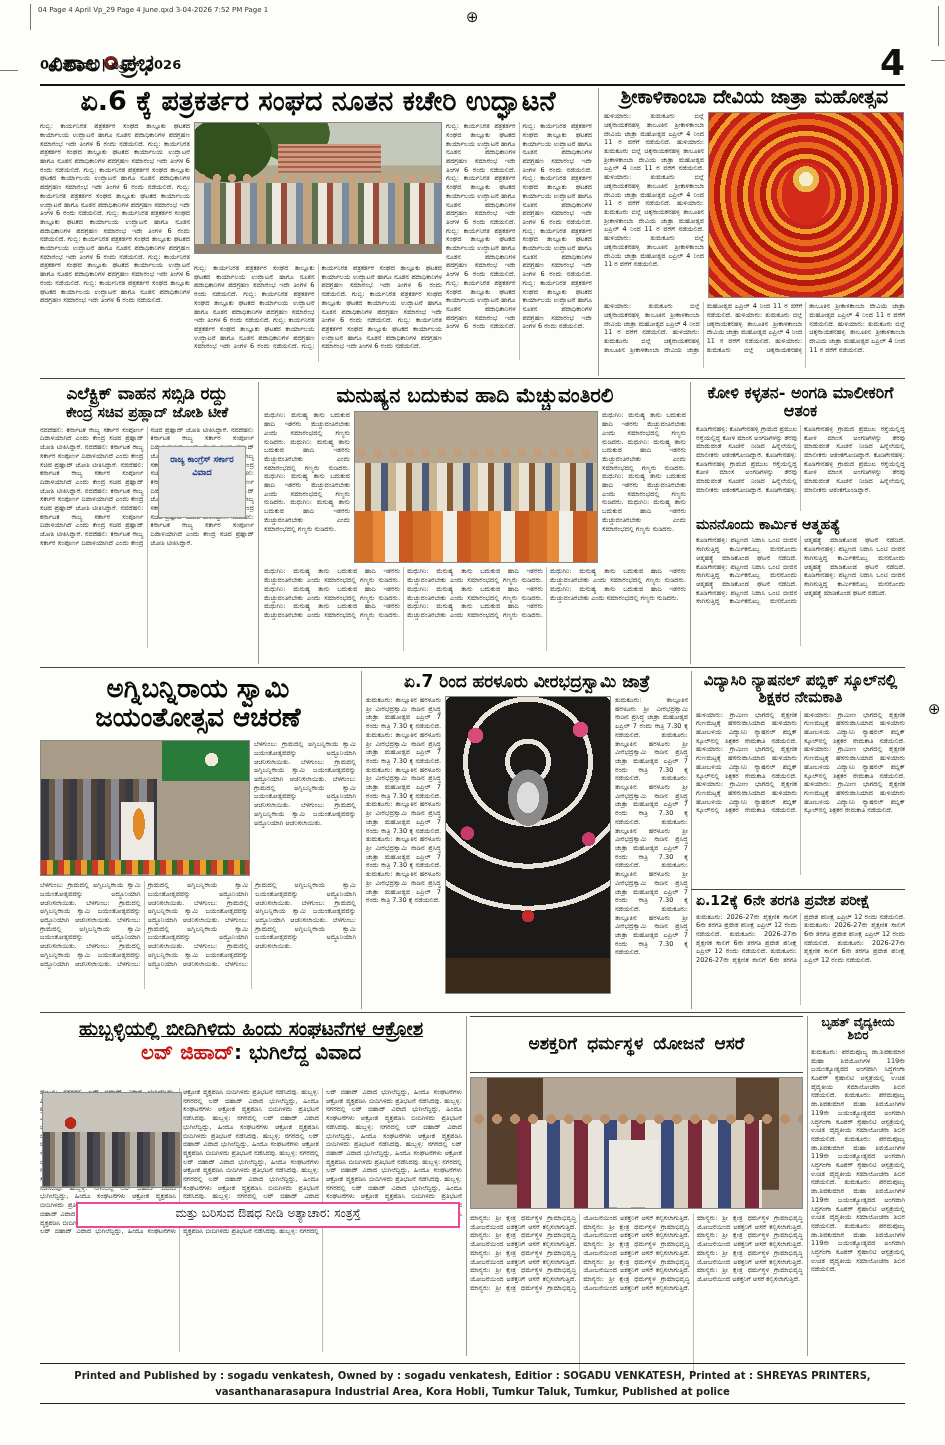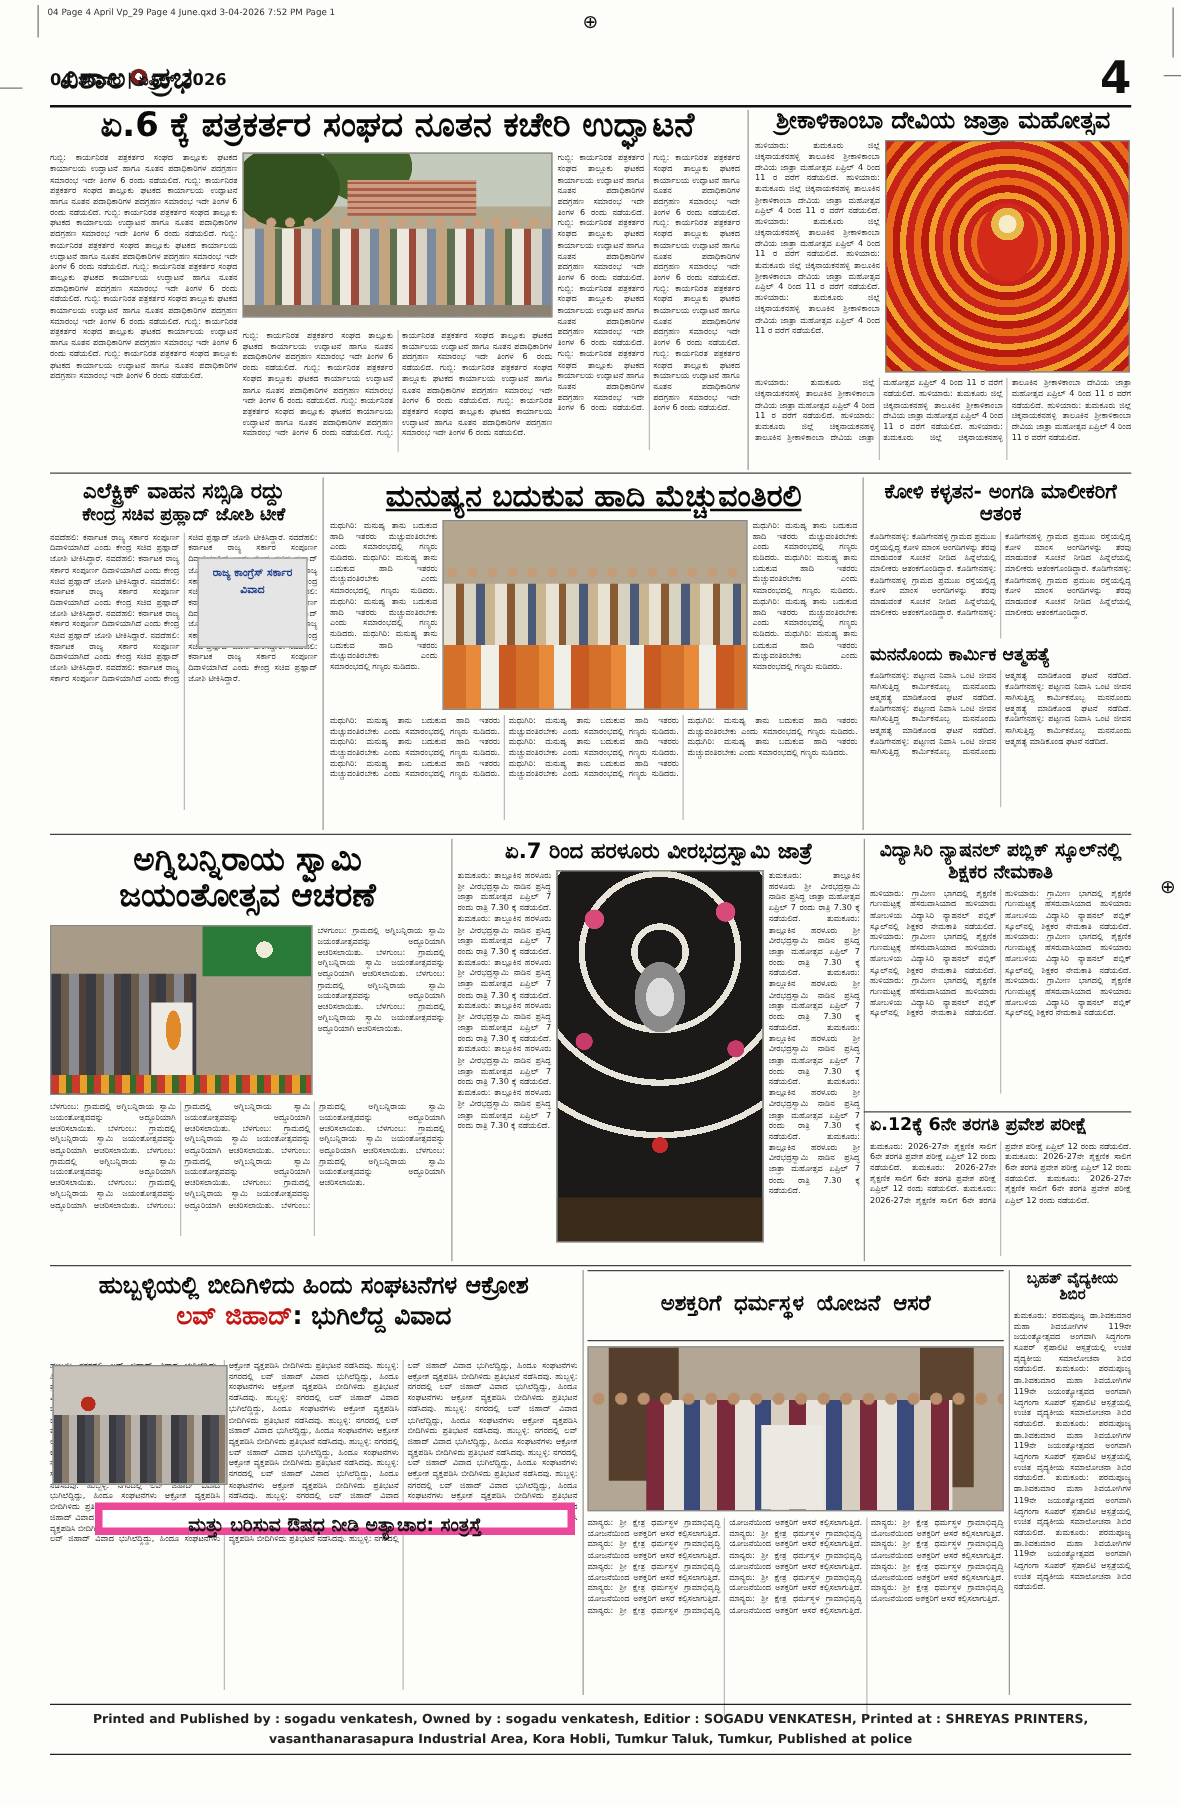--- a/index.html
+++ b/index.html
@@ -20,22 +20,22 @@
   .hr{position:absolute;background:#444;height:1px;}
   .vr{position:absolute;background:#999;width:1px;}
   .art{position:absolute;}
   .hl{font-weight:bold;text-align:center;color:#0a0a0a;line-height:1.12;}
   .body{font-size:6.5px;line-height:1.34;text-align:justify;color:#1a1a1a;overflow:hidden;
         column-gap:7px;column-rule:1px solid #bbb;word-break:break-word;}
   .row{display:flex;gap:4px;}
   .ph{background-color:#b9b2a4;border:1px solid #888;box-sizing:border-box;flex:none;}
   .inset-box{position:absolute;background:#e5e5e5;border:1px solid #999;color:#1a3a8a;
              font-size:8.5px;font-weight:bold;text-align:center;line-height:1.5;padding:6px 3px;box-sizing:border-box;}
-  .boxhead{position:absolute;background:#fff;border:6px solid #ec4899;font-weight:bold;text-align:center;
-           font-size:15px;line-height:1.6;box-sizing:border-box;}
+  .boxhead{position:absolute;background:#fff;border:2px solid #ec4899;font-weight:normal;text-align:center;
+           font-size:12px;line-height:1.6;box-sizing:border-box;}
   .red{color:#c41414;}
   .footer{position:absolute;left:40px;top:1363px;width:865px;border-top:1.5px solid #222;border-bottom:1.5px solid #222;
           text-align:center;font-size:10px;font-weight:bold;color:#222;padding:4px 6px;box-sizing:border-box;line-height:1.55;}
   
   #ph-a1{background-image:
      radial-gradient(circle 4px at 7px 5px,#caa07e 95%,transparent),
      linear-gradient(#8d8271,#8d8271),
      repeating-linear-gradient(90deg,#d8d2c4 0 9px,#7a8ba0 9px 16px,#c2a57e 16px 25px,#5f7050 25px 31px,#ece8de 31px 40px,#9a4b3a 40px 46px),
      repeating-linear-gradient(0deg,#a8604a 0 2px,#cf9b80 2px 5px),
      radial-gradient(ellipse 70px 55px at 14% 20%,#33511f 0 60%,transparent 61%),
@@ -161,21 +161,21 @@
   </article>
 
   <article class="art" style="left:40px;top:384px;width:214px;height:278px;">
     <h2 class="hl" style="font-size:17px;margin:0;">ಎಲೆಕ್ಟ್ರಿಕ್ ವಾಹನ ಸಬ್ಸಿಡಿ ರದ್ದು</h2>
     <h3 class="hl" style="font-size:14px;margin:2px 0 5px 0;">ಕೇಂದ್ರ ಸಚಿವ ಪ್ರಹ್ಲಾದ್ ಜೋಶಿ ಟೀಕೆ</h3>
     <div class="body" style="width:214px;height:222px;column-count:2;">ನವದೆಹಲಿ: ಕರ್ನಾಟಕ ರಾಜ್ಯ ಸರ್ಕಾರ ಸಂಪೂರ್ಣ ದಿವಾಳಿಯಾಗಿದೆ ಎಂದು ಕೇಂದ್ರ ಸಚಿವ ಪ್ರಹ್ಲಾದ್ ಜೋಶಿ ಟೀಕಿಸಿದ್ದಾರೆ. ನವದೆಹಲಿ: ಕರ್ನಾಟಕ ರಾಜ್ಯ ಸರ್ಕಾರ ಸಂಪೂರ್ಣ ದಿವಾಳಿಯಾಗಿದೆ ಎಂದು ಕೇಂದ್ರ ಸಚಿವ ಪ್ರಹ್ಲಾದ್ ಜೋಶಿ ಟೀಕಿಸಿದ್ದಾರೆ. ನವದೆಹಲಿ: ಕರ್ನಾಟಕ ರಾಜ್ಯ ಸರ್ಕಾರ ಸಂಪೂರ್ಣ ದಿವಾಳಿಯಾಗಿದೆ ಎಂದು ಕೇಂದ್ರ ಸಚಿವ ಪ್ರಹ್ಲಾದ್ ಜೋಶಿ ಟೀಕಿಸಿದ್ದಾರೆ. ನವದೆಹಲಿ: ಕರ್ನಾಟಕ ರಾಜ್ಯ ಸರ್ಕಾರ ಸಂಪೂರ್ಣ ದಿವಾಳಿಯಾಗಿದೆ ಎಂದು ಕೇಂದ್ರ ಸಚಿವ ಪ್ರಹ್ಲಾದ್ ಜೋಶಿ ಟೀಕಿಸಿದ್ದಾರೆ. ನವದೆಹಲಿ: ಕರ್ನಾಟಕ ರಾಜ್ಯ ಸರ್ಕಾರ ಸಂಪೂರ್ಣ ದಿವಾಳಿಯಾಗಿದೆ ಎಂದು ಕೇಂದ್ರ ಸಚಿವ ಪ್ರಹ್ಲಾದ್ ಜೋಶಿ ಟೀಕಿಸಿದ್ದಾರೆ. ನವದೆಹಲಿ: ಕರ್ನಾಟಕ ರಾಜ್ಯ ಸರ್ಕಾರ ಸಂಪೂರ್ಣ ದಿವಾಳಿಯಾಗಿದೆ ಎಂದು ಕೇಂದ್ರ ಸಚಿವ ಪ್ರಹ್ಲಾದ್ ಜೋಶಿ ಟೀಕಿಸಿದ್ದಾರೆ. ನವದೆಹಲಿ: ಕರ್ನಾಟಕ ರಾಜ್ಯ ಸರ್ಕಾರ ಸಂಪೂರ್ಣ ದಿವಾಳಿಯಾಗಿದೆ ಎಂದು ಕೇಂದ್ರ ಸಚಿವ ಪ್ರಹ್ಲಾದ್ ಜೋಶಿ ಟೀಕಿಸಿದ್ದಾರೆ. ನವದೆಹಲಿ: ಕರ್ನಾಟಕ ರಾಜ್ಯ ಸರ್ಕಾರ ಸಂಪೂರ್ಣ ದಿವಾಳಿಯಾಗಿದೆ ಎಂದು ಕೇಂದ್ರ ಸಚಿವ ಪ್ರಹ್ಲಾದ್ ಜೋಶಿ ಟೀಕಿಸಿದ್ದಾರೆ. ನವದೆಹಲಿ: ಕರ್ನಾಟಕ ರಾಜ್ಯ ಸರ್ಕಾರ ಸಂಪೂರ್ಣ ದಿವಾಳಿಯಾಗಿದೆ ಎಂದು ಕೇಂದ್ರ ಸಚಿವ ಪ್ರಹ್ಲಾದ್ ಜೋಶಿ ಟೀಕಿಸಿದ್ದಾರೆ. ನವದೆಹಲಿ: ಕರ್ನಾಟಕ ರಾಜ್ಯ ಸರ್ಕಾರ ಸಂಪೂರ್ಣ ದಿವಾಳಿಯಾಗಿದೆ ಎಂದು ಕೇಂದ್ರ ಸಚಿವ ಪ್ರಹ್ಲಾದ್ ಜೋಶಿ ಟೀಕಿಸಿದ್ದಾರೆ. ನವದೆಹಲಿ: ಕರ್ನಾಟಕ ರಾಜ್ಯ ಸರ್ಕಾರ ಸಂಪೂರ್ಣ ದಿವಾಳಿಯಾಗಿದೆ ಎಂದು ಕೇಂದ್ರ ಸಚಿವ ಪ್ರಹ್ಲಾದ್ ಜೋಶಿ ಟೀಕಿಸಿದ್ದಾರೆ.</div>
     <div class="inset-box" style="left:118px;top:62px;width:88px;height:72px;">ರಾಜ್ಯ ಕಾಂಗ್ರೆಸ್ ಸರ್ಕಾರ ವಿವಾದ</div>
   </article>
 
   <article class="art" style="left:264px;top:384px;width:422px;height:278px;">
-    <h2 class="hl" style="font-size:24px;margin:0 0 5px 0;text-decoration:underline;">ಮನುಷ್ಯನ ಬದುಕುವ ಹಾದಿ ಮೆಚ್ಚುವಂತಿರಲಿ</h2>
+    <h2 class="hl" style="font-size:20px;margin:0 0 5px 0;">ಮನುಷ್ಯನ ಬದುಕುವ ಹಾದಿ ಮೆಚ್ಚುವಂತಿರಲಿ</h2>
     <div class="row">
       <div class="body" style="width:86px;height:152px;">ಮಧುಗಿರಿ: ಮನುಷ್ಯ ತಾನು ಬದುಕುವ ಹಾದಿ ಇತರರು ಮೆಚ್ಚುವಂತಿರಬೇಕು ಎಂದು ಸಮಾರಂಭದಲ್ಲಿ ಗಣ್ಯರು ನುಡಿದರು. ಮಧುಗಿರಿ: ಮನುಷ್ಯ ತಾನು ಬದುಕುವ ಹಾದಿ ಇತರರು ಮೆಚ್ಚುವಂತಿರಬೇಕು ಎಂದು ಸಮಾರಂಭದಲ್ಲಿ ಗಣ್ಯರು ನುಡಿದರು. ಮಧುಗಿರಿ: ಮನುಷ್ಯ ತಾನು ಬದುಕುವ ಹಾದಿ ಇತರರು ಮೆಚ್ಚುವಂತಿರಬೇಕು ಎಂದು ಸಮಾರಂಭದಲ್ಲಿ ಗಣ್ಯರು ನುಡಿದರು. ಮಧುಗಿರಿ: ಮನುಷ್ಯ ತಾನು ಬದುಕುವ ಹಾದಿ ಇತರರು ಮೆಚ್ಚುವಂತಿರಬೇಕು ಎಂದು ಸಮಾರಂಭದಲ್ಲಿ ಗಣ್ಯರು ನುಡಿದರು.</div>
       <div class="ph" id="ph-a4" style="width:244px;height:152px;"></div>
       <div class="body" style="width:84px;height:152px;">ಮಧುಗಿರಿ: ಮನುಷ್ಯ ತಾನು ಬದುಕುವ ಹಾದಿ ಇತರರು ಮೆಚ್ಚುವಂತಿರಬೇಕು ಎಂದು ಸಮಾರಂಭದಲ್ಲಿ ಗಣ್ಯರು ನುಡಿದರು. ಮಧುಗಿರಿ: ಮನುಷ್ಯ ತಾನು ಬದುಕುವ ಹಾದಿ ಇತರರು ಮೆಚ್ಚುವಂತಿರಬೇಕು ಎಂದು ಸಮಾರಂಭದಲ್ಲಿ ಗಣ್ಯರು ನುಡಿದರು. ಮಧುಗಿರಿ: ಮನುಷ್ಯ ತಾನು ಬದುಕುವ ಹಾದಿ ಇತರರು ಮೆಚ್ಚುವಂತಿರಬೇಕು ಎಂದು ಸಮಾರಂಭದಲ್ಲಿ ಗಣ್ಯರು ನುಡಿದರು. ಮಧುಗಿರಿ: ಮನುಷ್ಯ ತಾನು ಬದುಕುವ ಹಾದಿ ಇತರರು ಮೆಚ್ಚುವಂತಿರಬೇಕು ಎಂದು ಸಮಾರಂಭದಲ್ಲಿ ಗಣ್ಯರು ನುಡಿದರು.</div>
     </div>
     <div class="body" style="margin-top:4px;width:422px;height:84px;column-count:3;">ಮಧುಗಿರಿ: ಮನುಷ್ಯ ತಾನು ಬದುಕುವ ಹಾದಿ ಇತರರು ಮೆಚ್ಚುವಂತಿರಬೇಕು ಎಂದು ಸಮಾರಂಭದಲ್ಲಿ ಗಣ್ಯರು ನುಡಿದರು. ಮಧುಗಿರಿ: ಮನುಷ್ಯ ತಾನು ಬದುಕುವ ಹಾದಿ ಇತರರು ಮೆಚ್ಚುವಂತಿರಬೇಕು ಎಂದು ಸಮಾರಂಭದಲ್ಲಿ ಗಣ್ಯರು ನುಡಿದರು. ಮಧುಗಿರಿ: ಮನುಷ್ಯ ತಾನು ಬದುಕುವ ಹಾದಿ ಇತರರು ಮೆಚ್ಚುವಂತಿರಬೇಕು ಎಂದು ಸಮಾರಂಭದಲ್ಲಿ ಗಣ್ಯರು ನುಡಿದರು. ಮಧುಗಿರಿ: ಮನುಷ್ಯ ತಾನು ಬದುಕುವ ಹಾದಿ ಇತರರು ಮೆಚ್ಚುವಂತಿರಬೇಕು ಎಂದು ಸಮಾರಂಭದಲ್ಲಿ ಗಣ್ಯರು ನುಡಿದರು. ಮಧುಗಿರಿ: ಮನುಷ್ಯ ತಾನು ಬದುಕುವ ಹಾದಿ ಇತರರು ಮೆಚ್ಚುವಂತಿರಬೇಕು ಎಂದು ಸಮಾರಂಭದಲ್ಲಿ ಗಣ್ಯರು ನುಡಿದರು. ಮಧುಗಿರಿ: ಮನುಷ್ಯ ತಾನು ಬದುಕುವ ಹಾದಿ ಇತರರು ಮೆಚ್ಚುವಂತಿರಬೇಕು ಎಂದು ಸಮಾರಂಭದಲ್ಲಿ ಗಣ್ಯರು ನುಡಿದರು. ಮಧುಗಿರಿ: ಮನುಷ್ಯ ತಾನು ಬದುಕುವ ಹಾದಿ ಇತರರು ಮೆಚ್ಚುವಂತಿರಬೇಕು ಎಂದು ಸಮಾರಂಭದಲ್ಲಿ ಗಣ್ಯರು ನುಡಿದರು. ಮಧುಗಿರಿ: ಮನುಷ್ಯ ತಾನು ಬದುಕುವ ಹಾದಿ ಇತರರು ಮೆಚ್ಚುವಂತಿರಬೇಕು ಎಂದು ಸಮಾರಂಭದಲ್ಲಿ ಗಣ್ಯರು ನುಡಿದರು.</div>
   </article>
 
   <article class="art" style="left:696px;top:384px;width:209px;height:278px;">
     <h2 class="hl" style="font-size:16px;text-align:center;margin:0 0 5px 0;">ಕೋಳಿ ಕಳ್ಳತನ- ಅಂಗಡಿ ಮಾಲೀಕರಿಗೆ ಆತಂಕ</h2>
@@ -206,21 +206,21 @@
     <h2 class="hl" style="font-size:15px;margin:0 0 5px 0;">ವಿದ್ಯಾಸಿರಿ ನ್ಯಾಷನಲ್ ಪಬ್ಲಿಕ್ ಸ್ಕೂಲ್‌ನಲ್ಲಿ ಶಿಕ್ಷಕರ ನೇಮಕಾತಿ</h2>
     <div class="body" style="width:209px;height:164px;column-count:2;">ಹುಳಿಯಾರು: ಗ್ರಾಮೀಣ ಭಾಗದಲ್ಲಿ ಶೈಕ್ಷಣಿಕ ಗುಣಮಟ್ಟಕ್ಕೆ ಹೆಸರುವಾಸಿಯಾದ ಹುಳಿಯಾರು ಹೋಬಳಿಯ ವಿದ್ಯಾಸಿರಿ ನ್ಯಾಷನಲ್ ಪಬ್ಲಿಕ್ ಸ್ಕೂಲ್‌ನಲ್ಲಿ ಶಿಕ್ಷಕರ ನೇಮಕಾತಿ ನಡೆಯಲಿದೆ. ಹುಳಿಯಾರು: ಗ್ರಾಮೀಣ ಭಾಗದಲ್ಲಿ ಶೈಕ್ಷಣಿಕ ಗುಣಮಟ್ಟಕ್ಕೆ ಹೆಸರುವಾಸಿಯಾದ ಹುಳಿಯಾರು ಹೋಬಳಿಯ ವಿದ್ಯಾಸಿರಿ ನ್ಯಾಷನಲ್ ಪಬ್ಲಿಕ್ ಸ್ಕೂಲ್‌ನಲ್ಲಿ ಶಿಕ್ಷಕರ ನೇಮಕಾತಿ ನಡೆಯಲಿದೆ. ಹುಳಿಯಾರು: ಗ್ರಾಮೀಣ ಭಾಗದಲ್ಲಿ ಶೈಕ್ಷಣಿಕ ಗುಣಮಟ್ಟಕ್ಕೆ ಹೆಸರುವಾಸಿಯಾದ ಹುಳಿಯಾರು ಹೋಬಳಿಯ ವಿದ್ಯಾಸಿರಿ ನ್ಯಾಷನಲ್ ಪಬ್ಲಿಕ್ ಸ್ಕೂಲ್‌ನಲ್ಲಿ ಶಿಕ್ಷಕರ ನೇಮಕಾತಿ ನಡೆಯಲಿದೆ. ಹುಳಿಯಾರು: ಗ್ರಾಮೀಣ ಭಾಗದಲ್ಲಿ ಶೈಕ್ಷಣಿಕ ಗುಣಮಟ್ಟಕ್ಕೆ ಹೆಸರುವಾಸಿಯಾದ ಹುಳಿಯಾರು ಹೋಬಳಿಯ ವಿದ್ಯಾಸಿರಿ ನ್ಯಾಷನಲ್ ಪಬ್ಲಿಕ್ ಸ್ಕೂಲ್‌ನಲ್ಲಿ ಶಿಕ್ಷಕರ ನೇಮಕಾತಿ ನಡೆಯಲಿದೆ. ಹುಳಿಯಾರು: ಗ್ರಾಮೀಣ ಭಾಗದಲ್ಲಿ ಶೈಕ್ಷಣಿಕ ಗುಣಮಟ್ಟಕ್ಕೆ ಹೆಸರುವಾಸಿಯಾದ ಹುಳಿಯಾರು ಹೋಬಳಿಯ ವಿದ್ಯಾಸಿರಿ ನ್ಯಾಷನಲ್ ಪಬ್ಲಿಕ್ ಸ್ಕೂಲ್‌ನಲ್ಲಿ ಶಿಕ್ಷಕರ ನೇಮಕಾತಿ ನಡೆಯಲಿದೆ. ಹುಳಿಯಾರು: ಗ್ರಾಮೀಣ ಭಾಗದಲ್ಲಿ ಶೈಕ್ಷಣಿಕ ಗುಣಮಟ್ಟಕ್ಕೆ ಹೆಸರುವಾಸಿಯಾದ ಹುಳಿಯಾರು ಹೋಬಳಿಯ ವಿದ್ಯಾಸಿರಿ ನ್ಯಾಷನಲ್ ಪಬ್ಲಿಕ್ ಸ್ಕೂಲ್‌ನಲ್ಲಿ ಶಿಕ್ಷಕರ ನೇಮಕಾತಿ ನಡೆಯಲಿದೆ.</div>
   </article>
 
   <article class="art" style="left:696px;top:893px;width:209px;height:117px;">
     <h3 class="hl" style="font-size:14px;text-align:left;margin:0 0 4px 0;">ಏ.12ಕ್ಕೆ 6ನೇ ತರಗತಿ ಪ್ರವೇಶ ಪರೀಕ್ಷೆ</h3>
     <div class="body" style="width:209px;height:92px;column-count:2;">ತುಮಕೂರು: 2026-27ನೇ ಶೈಕ್ಷಣಿಕ ಸಾಲಿಗೆ 6ನೇ ತರಗತಿ ಪ್ರವೇಶ ಪರೀಕ್ಷೆ ಏಪ್ರಿಲ್ 12 ರಂದು ನಡೆಯಲಿದೆ. ತುಮಕೂರು: 2026-27ನೇ ಶೈಕ್ಷಣಿಕ ಸಾಲಿಗೆ 6ನೇ ತರಗತಿ ಪ್ರವೇಶ ಪರೀಕ್ಷೆ ಏಪ್ರಿಲ್ 12 ರಂದು ನಡೆಯಲಿದೆ. ತುಮಕೂರು: 2026-27ನೇ ಶೈಕ್ಷಣಿಕ ಸಾಲಿಗೆ 6ನೇ ತರಗತಿ ಪ್ರವೇಶ ಪರೀಕ್ಷೆ ಏಪ್ರಿಲ್ 12 ರಂದು ನಡೆಯಲಿದೆ. ತುಮಕೂರು: 2026-27ನೇ ಶೈಕ್ಷಣಿಕ ಸಾಲಿಗೆ 6ನೇ ತರಗತಿ ಪ್ರವೇಶ ಪರೀಕ್ಷೆ ಏಪ್ರಿಲ್ 12 ರಂದು ನಡೆಯಲಿದೆ. ತುಮಕೂರು: 2026-27ನೇ ಶೈಕ್ಷಣಿಕ ಸಾಲಿಗೆ 6ನೇ ತರಗತಿ ಪ್ರವೇಶ ಪರೀಕ್ಷೆ ಏಪ್ರಿಲ್ 12 ರಂದು ನಡೆಯಲಿದೆ.</div>
   </article>
 
   <article class="art" style="left:40px;top:1016px;width:422px;height:340px;">
-    <h3 class="hl" style="font-size:19px;margin:2px 0 2px 0;">ಹುಬ್ಬಳ್ಳಿಯಲ್ಲಿ ಬೀದಿಗಿಳಿದು ಹಿಂದು ಸಂಘಟನೆಗಳ ಆಕ್ರೋಶ</h3>
+    <h3 class="hl" style="font-size:19px;margin:2px 0 2px 0;text-decoration:underline;">ಹುಬ್ಬಳ್ಳಿಯಲ್ಲಿ ಬೀದಿಗಿಳಿದು ಹಿಂದು ಸಂಘಟನೆಗಳ ಆಕ್ರೋಶ</h3>
     <h1 class="hl" style="font-size:20px;margin:0 0 6px 0;"><span class="red">ಲವ್ ಜಿಹಾದ್</span><span>: ಭುಗಿಲೆದ್ದ ವಿವಾದ</span></h1>
     <div class="body" style="position:absolute;left:0;top:72px;width:422px;height:264px;column-count:3;">ಹುಬ್ಬಳ್ಳಿ: ನಗರದಲ್ಲಿ ಲವ್ ಜಿಹಾದ್ ವಿವಾದ ಭುಗಿಲೆದ್ದಿದ್ದು, ಹಿಂದೂ ಸಂಘಟನೆಗಳು ಆಕ್ರೋಶ ವ್ಯಕ್ತಪಡಿಸಿ ಬೀದಿಗಿಳಿದು ಪ್ರತಿಭಟನೆ ನಡೆಸಿದವು. ಹುಬ್ಬಳ್ಳಿ: ನಗರದಲ್ಲಿ ಲವ್ ಜಿಹಾದ್ ವಿವಾದ ಭುಗಿಲೆದ್ದಿದ್ದು, ಹಿಂದೂ ಸಂಘಟನೆಗಳು ಆಕ್ರೋಶ ವ್ಯಕ್ತಪಡಿಸಿ ಬೀದಿಗಿಳಿದು ಪ್ರತಿಭಟನೆ ನಡೆಸಿದವು. ಹುಬ್ಬಳ್ಳಿ: ನಗರದಲ್ಲಿ ಲವ್ ಜಿಹಾದ್ ವಿವಾದ ಭುಗಿಲೆದ್ದಿದ್ದು, ಹಿಂದೂ ಸಂಘಟನೆಗಳು ಆಕ್ರೋಶ ವ್ಯಕ್ತಪಡಿಸಿ ಬೀದಿಗಿಳಿದು ಪ್ರತಿಭಟನೆ ನಡೆಸಿದವು. ಹುಬ್ಬಳ್ಳಿ: ನಗರದಲ್ಲಿ ಲವ್ ಜಿಹಾದ್ ವಿವಾದ ಭುಗಿಲೆದ್ದಿದ್ದು, ಹಿಂದೂ ಸಂಘಟನೆಗಳು ಆಕ್ರೋಶ ವ್ಯಕ್ತಪಡಿಸಿ ಬೀದಿಗಿಳಿದು ಪ್ರತಿಭಟನೆ ನಡೆಸಿದವು. ಹುಬ್ಬಳ್ಳಿ: ನಗರದಲ್ಲಿ ಲವ್ ಜಿಹಾದ್ ವಿವಾದ ಭುಗಿಲೆದ್ದಿದ್ದು, ಹಿಂದೂ ಸಂಘಟನೆಗಳು ಆಕ್ರೋಶ ವ್ಯಕ್ತಪಡಿಸಿ ಬೀದಿಗಿಳಿದು ಪ್ರತಿಭಟನೆ ನಡೆಸಿದವು. ಹುಬ್ಬಳ್ಳಿ: ನಗರದಲ್ಲಿ ಲವ್ ಜಿಹಾದ್ ವಿವಾದ ಭುಗಿಲೆದ್ದಿದ್ದು, ಹಿಂದೂ ಸಂಘಟನೆಗಳು ಆಕ್ರೋಶ ವ್ಯಕ್ತಪಡಿಸಿ ಬೀದಿಗಿಳಿದು ಪ್ರತಿಭಟನೆ ನಡೆಸಿದವು. ಹುಬ್ಬಳ್ಳಿ: ನಗರದಲ್ಲಿ ಲವ್ ಜಿಹಾದ್ ವಿವಾದ ಭುಗಿಲೆದ್ದಿದ್ದು, ಹಿಂದೂ ಸಂಘಟನೆಗಳು ಆಕ್ರೋಶ ವ್ಯಕ್ತಪಡಿಸಿ ಬೀದಿಗಿಳಿದು ಪ್ರತಿಭಟನೆ ನಡೆಸಿದವು. ಹುಬ್ಬಳ್ಳಿ: ನಗರದಲ್ಲಿ ಲವ್ ಜಿಹಾದ್ ವಿವಾದ ಭುಗಿಲೆದ್ದಿದ್ದು, ಹಿಂದೂ ಸಂಘಟನೆಗಳು ಆಕ್ರೋಶ ವ್ಯಕ್ತಪಡಿಸಿ ಬೀದಿಗಿಳಿದು ಪ್ರತಿಭಟನೆ ನಡೆಸಿದವು. ಹುಬ್ಬಳ್ಳಿ: ನಗರದಲ್ಲಿ ಲವ್ ಜಿಹಾದ್ ವಿವಾದ ಭುಗಿಲೆದ್ದಿದ್ದು, ಹಿಂದೂ ಸಂಘಟನೆಗಳು ಆಕ್ರೋಶ ವ್ಯಕ್ತಪಡಿಸಿ ಬೀದಿಗಿಳಿದು ಪ್ರತಿಭಟನೆ ನಡೆಸಿದವು. ಹುಬ್ಬಳ್ಳಿ: ನಗರದಲ್ಲಿ ಲವ್ ಜಿಹಾದ್ ವಿವಾದ ಭುಗಿಲೆದ್ದಿದ್ದು, ಹಿಂದೂ ಸಂಘಟನೆಗಳು ಆಕ್ರೋಶ ವ್ಯಕ್ತಪಡಿಸಿ ಬೀದಿಗಿಳಿದು ಪ್ರತಿಭಟನೆ ನಡೆಸಿದವು. ಹುಬ್ಬಳ್ಳಿ: ನಗರದಲ್ಲಿ ಲವ್ ಜಿಹಾದ್ ವಿವಾದ ಭುಗಿಲೆದ್ದಿದ್ದು, ಹಿಂದೂ ಸಂಘಟನೆಗಳು ಆಕ್ರೋಶ ವ್ಯಕ್ತಪಡಿಸಿ ಬೀದಿಗಿಳಿದು ಪ್ರತಿಭಟನೆ ನಡೆಸಿದವು. ಹುಬ್ಬಳ್ಳಿ: ನಗರದಲ್ಲಿ ಲವ್ ಜಿಹಾದ್ ವಿವಾದ ಭುಗಿಲೆದ್ದಿದ್ದು, ಹಿಂದೂ ಸಂಘಟನೆಗಳು ಆಕ್ರೋಶ ವ್ಯಕ್ತಪಡಿಸಿ ಬೀದಿಗಿಳಿದು ಪ್ರತಿಭಟನೆ ನಡೆಸಿದವು. ಹುಬ್ಬಳ್ಳಿ: ನಗರದಲ್ಲಿ ಲವ್ ಜಿಹಾದ್ ವಿವಾದ ಭುಗಿಲೆದ್ದಿದ್ದು, ಹಿಂದೂ ಸಂಘಟನೆಗಳು ಆಕ್ರೋಶ ವ್ಯಕ್ತಪಡಿಸಿ ಬೀದಿಗಿಳಿದು ಪ್ರತಿಭಟನೆ ನಡೆಸಿದವು. ಹುಬ್ಬಳ್ಳಿ: ನಗರದಲ್ಲಿ ಲವ್ ಜಿಹಾದ್ ವಿವಾದ ಭುಗಿಲೆದ್ದಿದ್ದು, ಹಿಂದೂ ಸಂಘಟನೆಗಳು ಆಕ್ರೋಶ ವ್ಯಕ್ತಪಡಿಸಿ ಬೀದಿಗಿಳಿದು ಪ್ರತಿಭಟನೆ ನಡೆಸಿದವು. ಹುಬ್ಬಳ್ಳಿ: ನಗರದಲ್ಲಿ ಲವ್ ಜಿಹಾದ್ ವಿವಾದ ಭುಗಿಲೆದ್ದಿದ್ದು, ಹಿಂದೂ ಸಂಘಟನೆಗಳು ಆಕ್ರೋಶ ವ್ಯಕ್ತಪಡಿಸಿ ಬೀದಿಗಿಳಿದು ಪ್ರತಿಭಟನೆ ನಡೆಸಿದವು. ಹುಬ್ಬಳ್ಳಿ: ನಗರದಲ್ಲಿ ಲವ್ ಜಿಹಾದ್ ವಿವಾದ ಭುಗಿಲೆದ್ದಿದ್ದು, ಹಿಂದೂ ಸಂಘಟನೆಗಳು ಆಕ್ರೋಶ ವ್ಯಕ್ತಪಡಿಸಿ ಬೀದಿಗಿಳಿದು ಪ್ರತಿಭಟನೆ ನಡೆಸಿದವು. ಹುಬ್ಬಳ್ಳಿ: ನಗರದಲ್ಲಿ ಲವ್ ಜಿಹಾದ್ ವಿವಾದ ಭುಗಿಲೆದ್ದಿದ್ದು, ಹಿಂದೂ ಸಂಘಟನೆಗಳು ಆಕ್ರೋಶ ವ್ಯಕ್ತಪಡಿಸಿ ಬೀದಿಗಿಳಿದು ಪ್ರತಿಭಟನೆ ನಡೆಸಿದವು. ಹುಬ್ಬಳ್ಳಿ: ನಗರದಲ್ಲಿ ಲವ್ ಜಿಹಾದ್ ವಿವಾದ ಭುಗಿಲೆದ್ದಿದ್ದು, ಹಿಂದೂ ಸಂಘಟನೆಗಳು ಆಕ್ರೋಶ ವ್ಯಕ್ತಪಡಿಸಿ ಬೀದಿಗಿಳಿದು ಪ್ರತಿಭಟನೆ ನಡೆಸಿದವು. ಹುಬ್ಬಳ್ಳಿ: ನಗರದಲ್ಲಿ ಲವ್ ಜಿಹಾದ್ ವಿವಾದ ಭುಗಿಲೆದ್ದಿದ್ದು, ಹಿಂದೂ ಸಂಘಟನೆಗಳು ಆಕ್ರೋಶ ವ್ಯಕ್ತಪಡಿಸಿ ಬೀದಿಗಿಳಿದು ಪ್ರತಿಭಟನೆ ನಡೆಸಿದವು. ಹುಬ್ಬಳ್ಳಿ: ನಗರದಲ್ಲಿ ಲವ್ ಜಿಹಾದ್ ವಿವಾದ ಭುಗಿಲೆದ್ದಿದ್ದು, ಹಿಂದೂ ಸಂಘಟನೆಗಳು ಆಕ್ರೋಶ ವ್ಯಕ್ತಪಡಿಸಿ ಬೀದಿಗಿಳಿದು ಪ್ರತಿಭಟನೆ ನಡೆಸಿದವು. ಹುಬ್ಬಳ್ಳಿ: ನಗರದಲ್ಲಿ ಲವ್ ಜಿಹಾದ್ ವಿವಾದ ಭುಗಿಲೆದ್ದಿದ್ದು, ಹಿಂದೂ ಸಂಘಟನೆಗಳು ಆಕ್ರೋಶ ವ್ಯಕ್ತಪಡಿಸಿ ಬೀದಿಗಿಳಿದು ಪ್ರತಿಭಟನೆ ನಡೆಸಿದವು. ಹುಬ್ಬಳ್ಳಿ: ನಗರದಲ್ಲಿ ಲವ್ ಜಿಹಾದ್ ವಿವಾದ ಭುಗಿಲೆದ್ದಿದ್ದು, ಹಿಂದೂ ಸಂಘಟನೆಗಳು ಆಕ್ರೋಶ ವ್ಯಕ್ತಪಡಿಸಿ ಬೀದಿಗಿಳಿದು ಪ್ರತಿಭಟನೆ ನಡೆಸಿದವು.</div>
     <div class="ph" id="ph-a11s" style="position:absolute;left:2px;top:76px;width:140px;height:96px;"></div>
     <div class="boxhead" style="left:36px;top:186px;width:384px;height:26px;">ಮತ್ತು ಬರಿಸುವ ಔಷಧ ನೀಡಿ ಅತ್ಯಾಚಾರ: ಸಂತ್ರಸ್ತೆ</div>
   </article>
 
   <article class="art" style="left:470px;top:1016px;width:333px;height:340px;">
     <h2 class="hl" style="font-size:17px;margin:0;border-top:1px solid #444;border-bottom:1px solid #444;padding:18px 0;font-family:Liberation Mono, monospace;">ಅಶಕ್ತರಿಗೆ ಧರ್ಮಸ್ಥಳ ಯೋಜನೆ ಆಸರೆ</h2>
     <div class="ph" id="ph-a13" style="width:333px;height:132px;margin-top:4px;"></div>
     <div class="body" style="margin-top:5px;width:333px;height:162px;column-count:3;">ಮಾನ್ಯರು: ಶ್ರೀ ಕ್ಷೇತ್ರ ಧರ್ಮಸ್ಥಳ ಗ್ರಾಮಾಭಿವೃದ್ಧಿ ಯೋಜನೆಯಿಂದ ಅಶಕ್ತರಿಗೆ ಆಸರೆ ಕಲ್ಪಿಸಲಾಗುತ್ತಿದೆ. ಮಾನ್ಯರು: ಶ್ರೀ ಕ್ಷೇತ್ರ ಧರ್ಮಸ್ಥಳ ಗ್ರಾಮಾಭಿವೃದ್ಧಿ ಯೋಜನೆಯಿಂದ ಅಶಕ್ತರಿಗೆ ಆಸರೆ ಕಲ್ಪಿಸಲಾಗುತ್ತಿದೆ. ಮಾನ್ಯರು: ಶ್ರೀ ಕ್ಷೇತ್ರ ಧರ್ಮಸ್ಥಳ ಗ್ರಾಮಾಭಿವೃದ್ಧಿ ಯೋಜನೆಯಿಂದ ಅಶಕ್ತರಿಗೆ ಆಸರೆ ಕಲ್ಪಿಸಲಾಗುತ್ತಿದೆ. ಮಾನ್ಯರು: ಶ್ರೀ ಕ್ಷೇತ್ರ ಧರ್ಮಸ್ಥಳ ಗ್ರಾಮಾಭಿವೃದ್ಧಿ ಯೋಜನೆಯಿಂದ ಅಶಕ್ತರಿಗೆ ಆಸರೆ ಕಲ್ಪಿಸಲಾಗುತ್ತಿದೆ. ಮಾನ್ಯರು: ಶ್ರೀ ಕ್ಷೇತ್ರ ಧರ್ಮಸ್ಥಳ ಗ್ರಾಮಾಭಿವೃದ್ಧಿ ಯೋಜನೆಯಿಂದ ಅಶಕ್ತರಿಗೆ ಆಸರೆ ಕಲ್ಪಿಸಲಾಗುತ್ತಿದೆ. ಮಾನ್ಯರು: ಶ್ರೀ ಕ್ಷೇತ್ರ ಧರ್ಮಸ್ಥಳ ಗ್ರಾಮಾಭಿವೃದ್ಧಿ ಯೋಜನೆಯಿಂದ ಅಶಕ್ತರಿಗೆ ಆಸರೆ ಕಲ್ಪಿಸಲಾಗುತ್ತಿದೆ. ಮಾನ್ಯರು: ಶ್ರೀ ಕ್ಷೇತ್ರ ಧರ್ಮಸ್ಥಳ ಗ್ರಾಮಾಭಿವೃದ್ಧಿ ಯೋಜನೆಯಿಂದ ಅಶಕ್ತರಿಗೆ ಆಸರೆ ಕಲ್ಪಿಸಲಾಗುತ್ತಿದೆ. ಮಾನ್ಯರು: ಶ್ರೀ ಕ್ಷೇತ್ರ ಧರ್ಮಸ್ಥಳ ಗ್ರಾಮಾಭಿವೃದ್ಧಿ ಯೋಜನೆಯಿಂದ ಅಶಕ್ತರಿಗೆ ಆಸರೆ ಕಲ್ಪಿಸಲಾಗುತ್ತಿದೆ. ಮಾನ್ಯರು: ಶ್ರೀ ಕ್ಷೇತ್ರ ಧರ್ಮಸ್ಥಳ ಗ್ರಾಮಾಭಿವೃದ್ಧಿ ಯೋಜನೆಯಿಂದ ಅಶಕ್ತರಿಗೆ ಆಸರೆ ಕಲ್ಪಿಸಲಾಗುತ್ತಿದೆ. ಮಾನ್ಯರು: ಶ್ರೀ ಕ್ಷೇತ್ರ ಧರ್ಮಸ್ಥಳ ಗ್ರಾಮಾಭಿವೃದ್ಧಿ ಯೋಜನೆಯಿಂದ ಅಶಕ್ತರಿಗೆ ಆಸರೆ ಕಲ್ಪಿಸಲಾಗುತ್ತಿದೆ. ಮಾನ್ಯರು: ಶ್ರೀ ಕ್ಷೇತ್ರ ಧರ್ಮಸ್ಥಳ ಗ್ರಾಮಾಭಿವೃದ್ಧಿ ಯೋಜನೆಯಿಂದ ಅಶಕ್ತರಿಗೆ ಆಸರೆ ಕಲ್ಪಿಸಲಾಗುತ್ತಿದೆ. ಮಾನ್ಯರು: ಶ್ರೀ ಕ್ಷೇತ್ರ ಧರ್ಮಸ್ಥಳ ಗ್ರಾಮಾಭಿವೃದ್ಧಿ ಯೋಜನೆಯಿಂದ ಅಶಕ್ತರಿಗೆ ಆಸರೆ ಕಲ್ಪಿಸಲಾಗುತ್ತಿದೆ. ಮಾನ್ಯರು: ಶ್ರೀ ಕ್ಷೇತ್ರ ಧರ್ಮಸ್ಥಳ ಗ್ರಾಮಾಭಿವೃದ್ಧಿ ಯೋಜನೆಯಿಂದ ಅಶಕ್ತರಿಗೆ ಆಸರೆ ಕಲ್ಪಿಸಲಾಗುತ್ತಿದೆ.</div>

